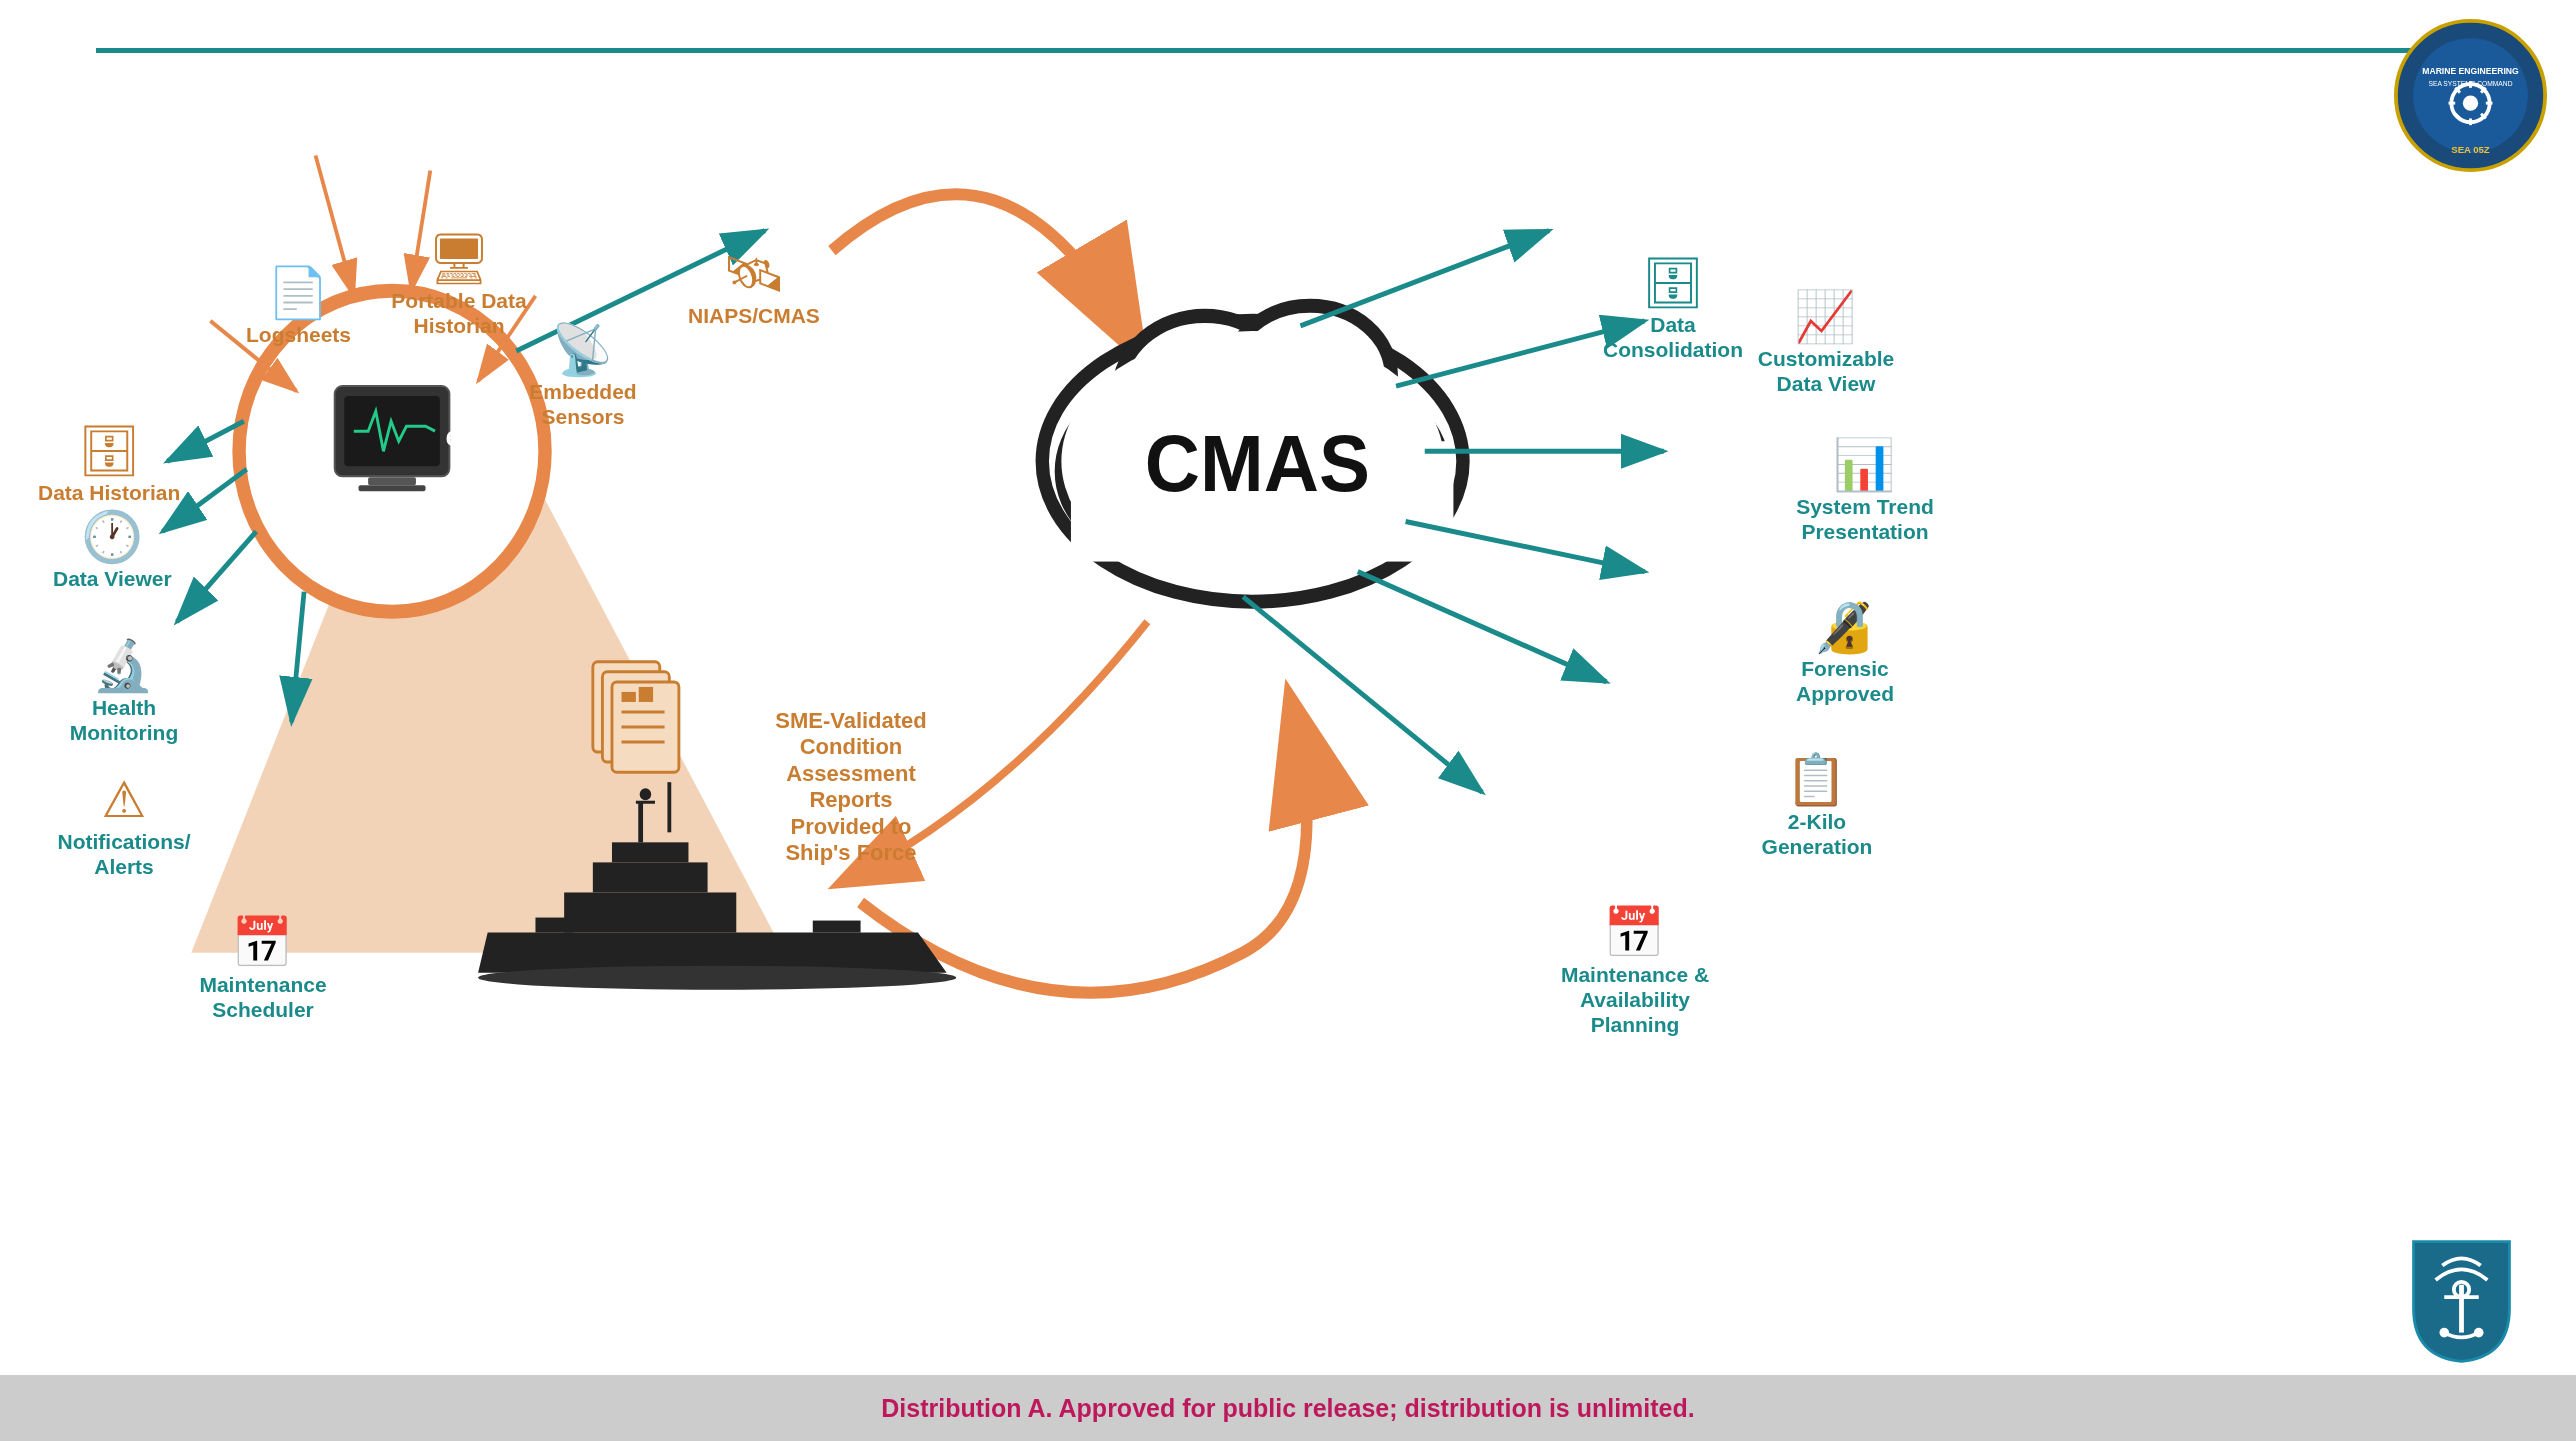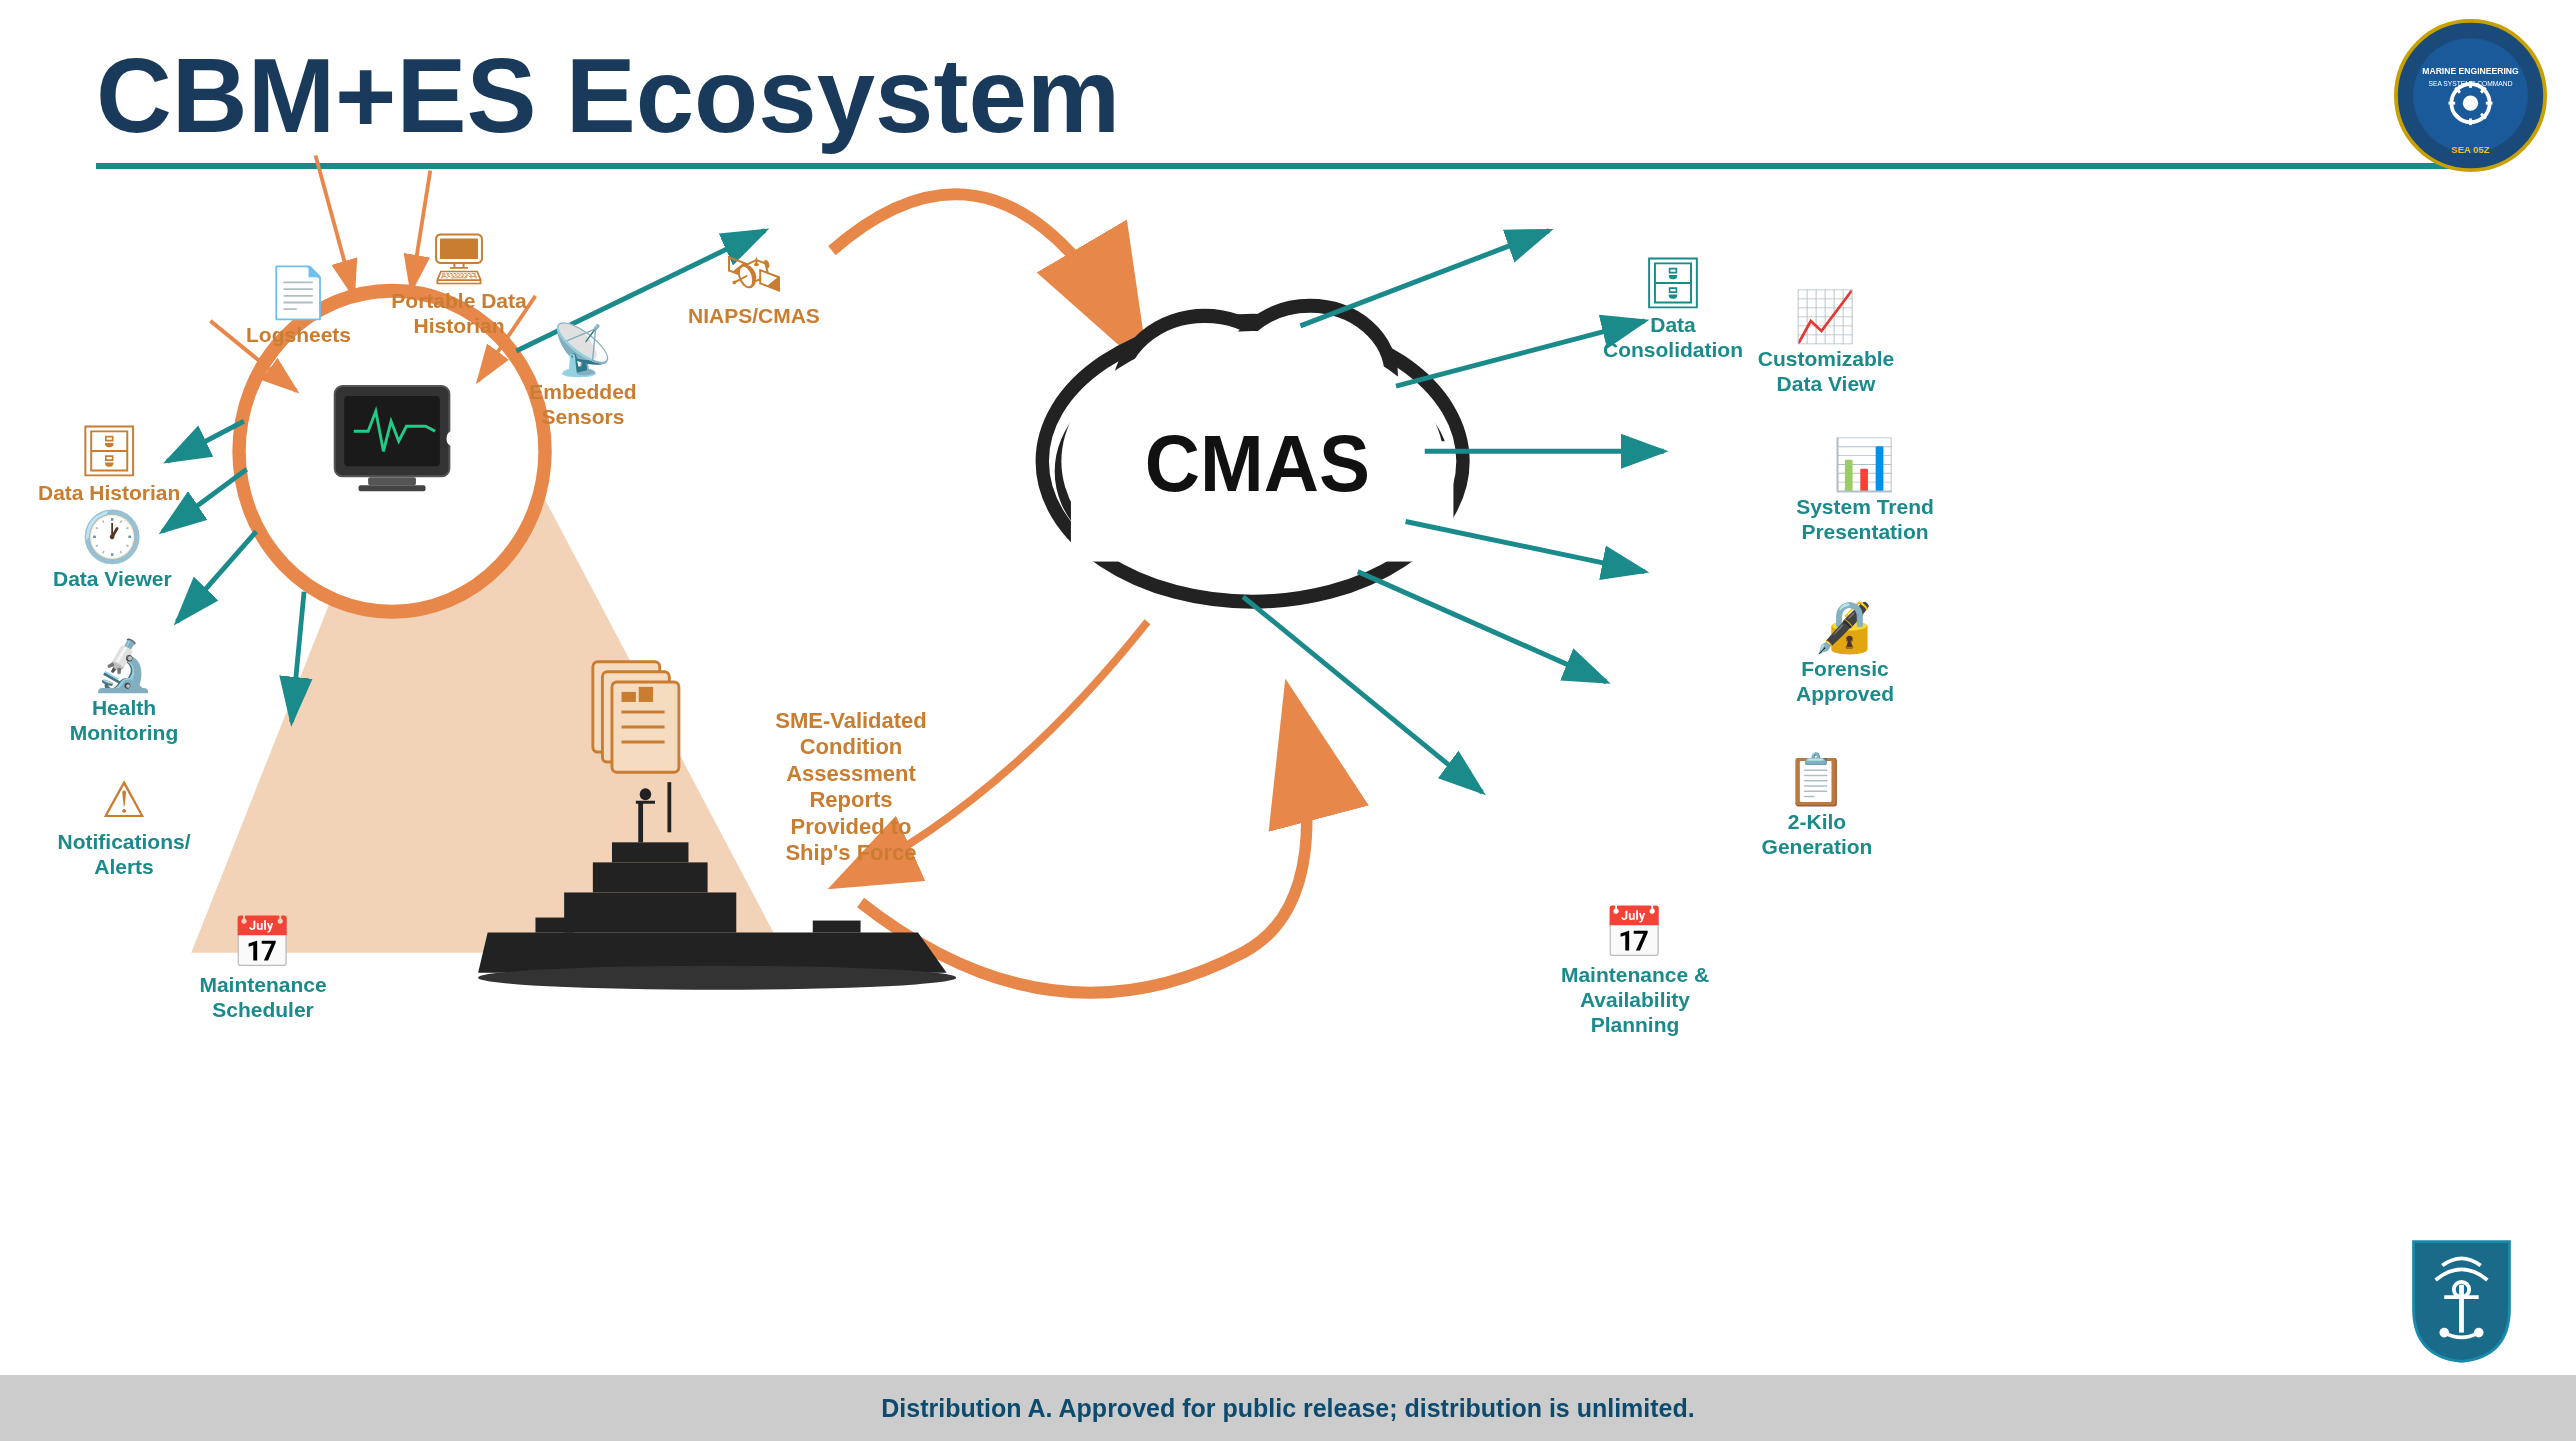--- a/index.html
+++ b/index.html
@@ -48,21 +48,21 @@
       width: 100%;
       height: 67px;
       background: #cccccc;
       display: flex;
       align-items: center;
       justify-content: center;
     }
     .bottom-bar-text {
       font-size: 25px;
       font-weight: bold;
-      color: #0c4a6e;
+      color: #be185d;
       text-align: center;
     }
 
     
     .anchor-badge {
       position: absolute;
       bottom: 76px;
       right: 57px;
       width: 115px;
       height: 134px;
@@ -107,21 +107,20 @@
       width: 100%;
       height: 100%;
       z-index: 3;
       pointer-events: none;
     }
   </style>
 </head>
 <body>
 
 <div class="title-area">
-  <h1 class="main-title">CBM+ES Ecosystem</h1>
   <div class="title-underline"></div>
 </div>
 
 <div class="logo">
   <svg viewBox="0 0 160 160" xmlns="http://www.w3.org/2000/svg">
     <circle cx="80" cy="80" r="78" fill="#1a4a7a" stroke="#c8a000" stroke-width="4"></circle>
     <circle cx="80" cy="80" r="60" fill="#1a5a9a"></circle>
     <text x="80" y="58" text-anchor="middle" fill="white" font-size="9" font-weight="bold">MARINE ENGINEERING</text>
     <text x="80" y="70" text-anchor="middle" fill="white" font-size="7">SEA SYSTEMS COMMAND</text>
 

